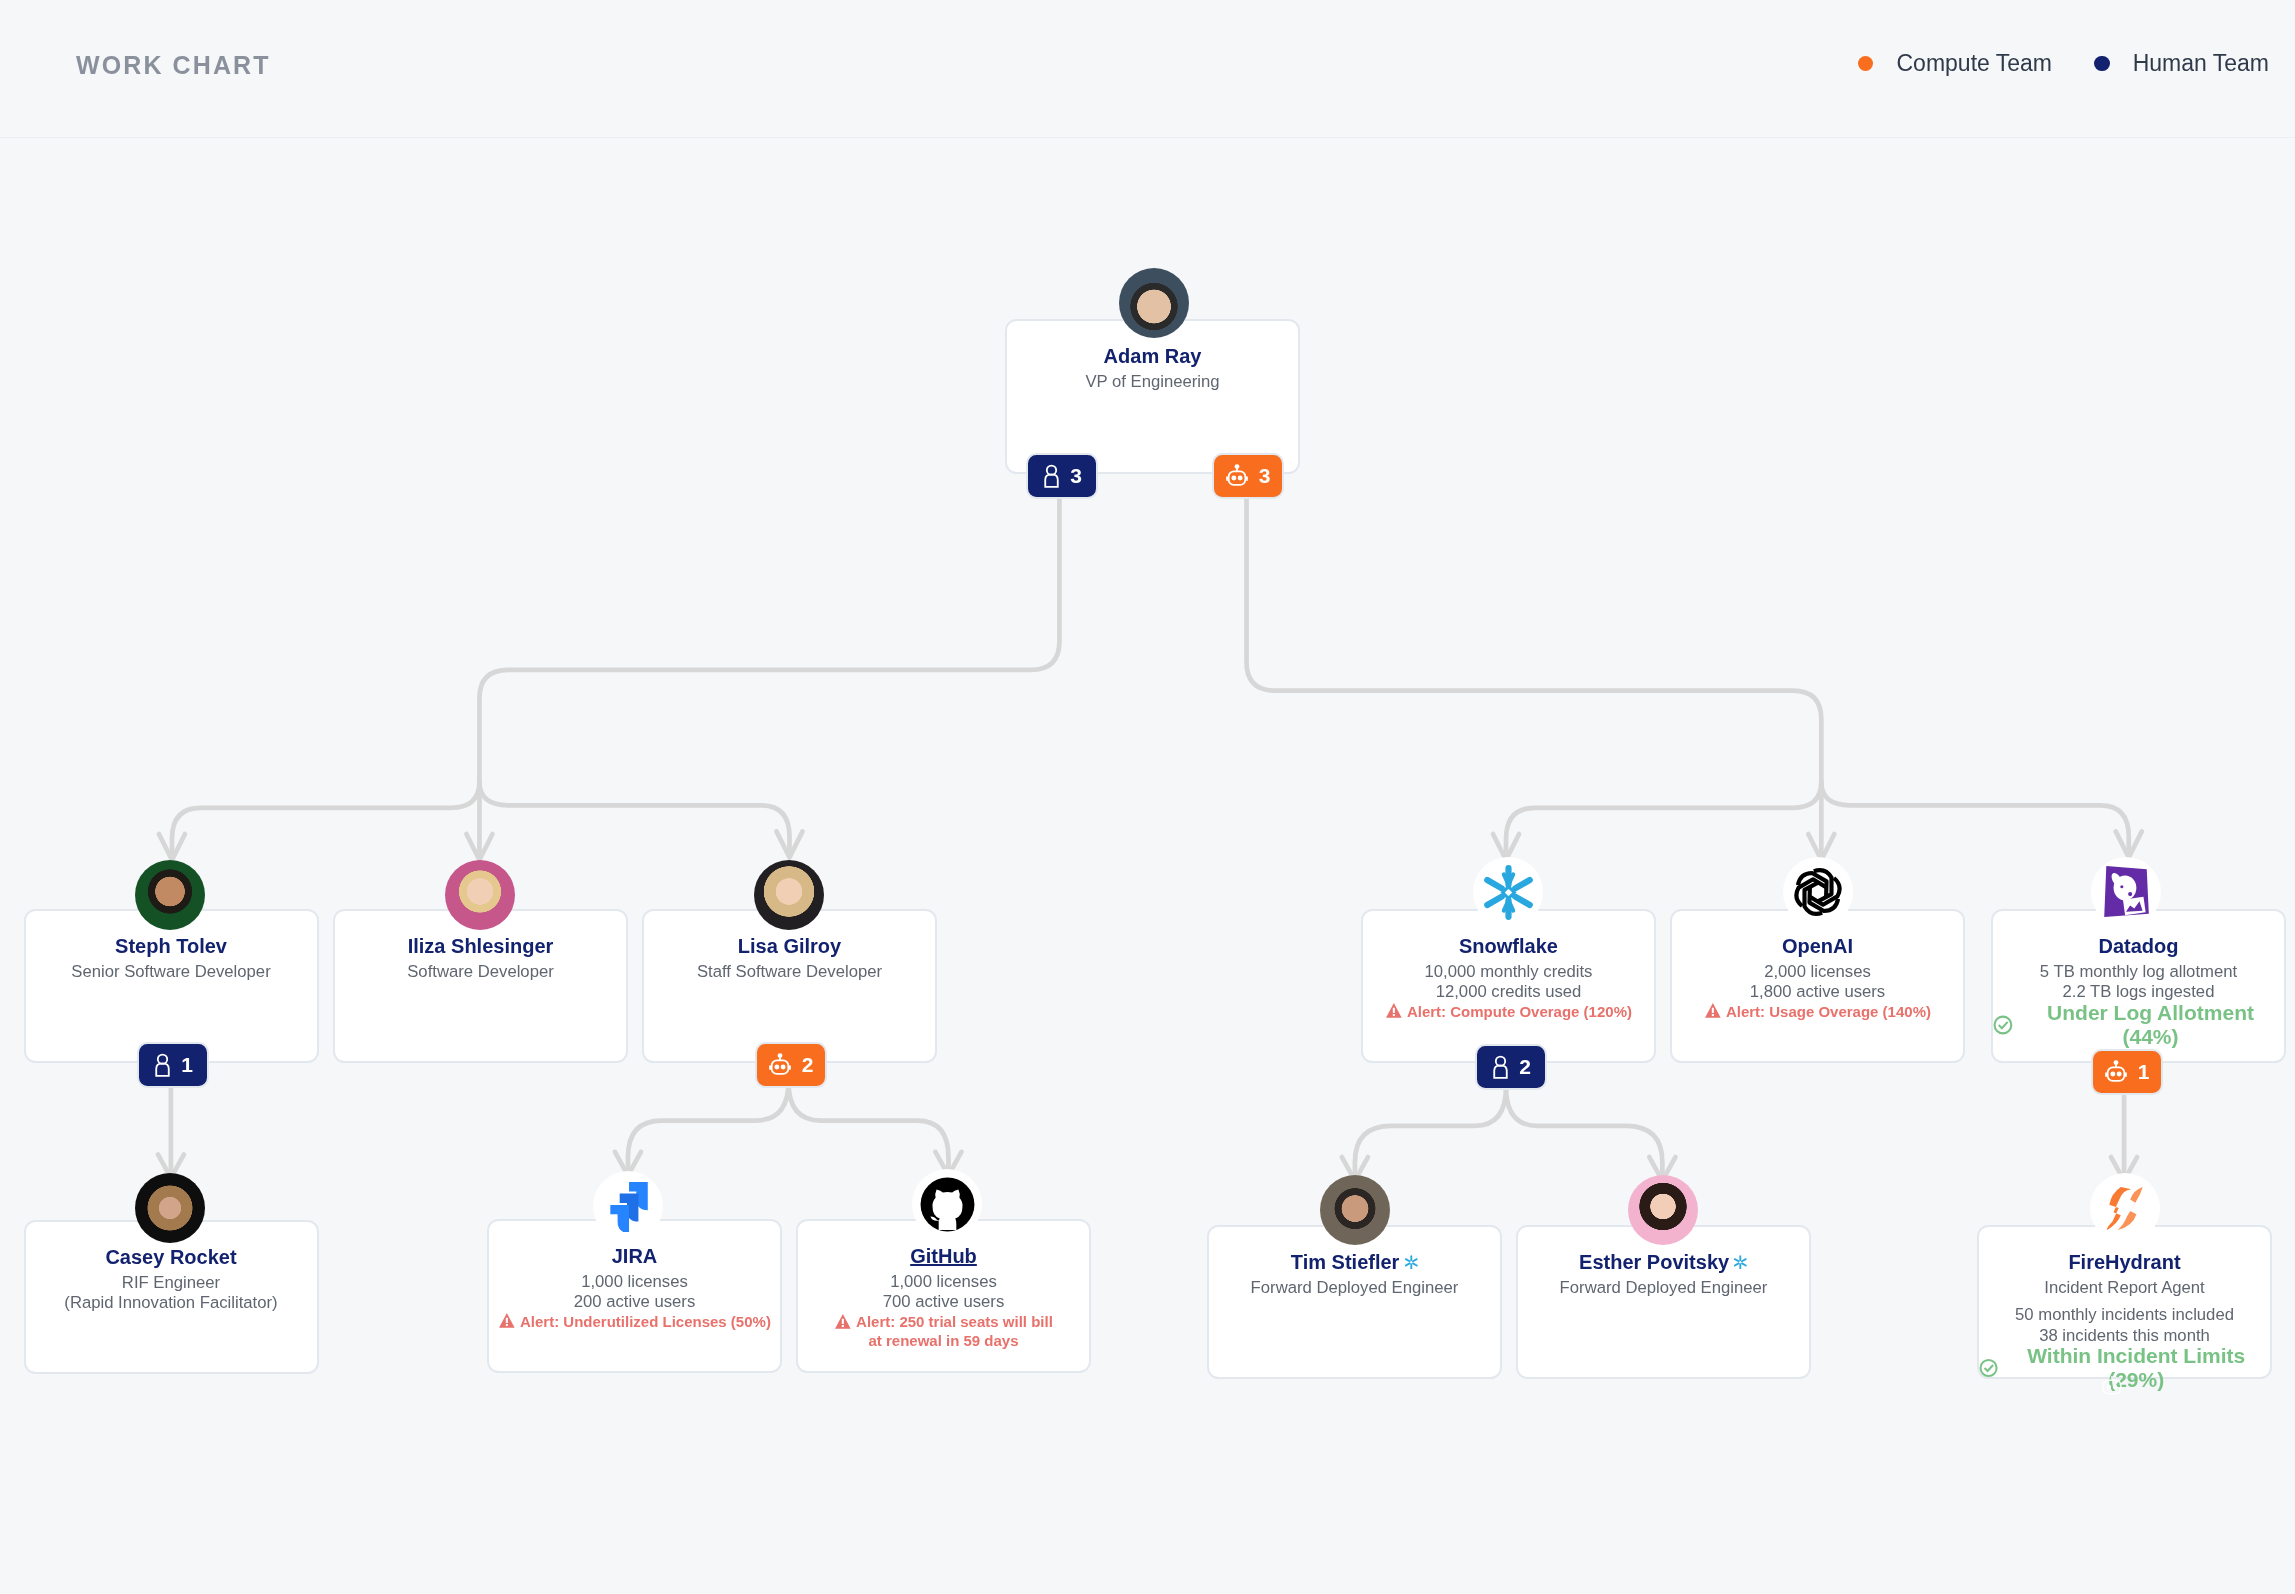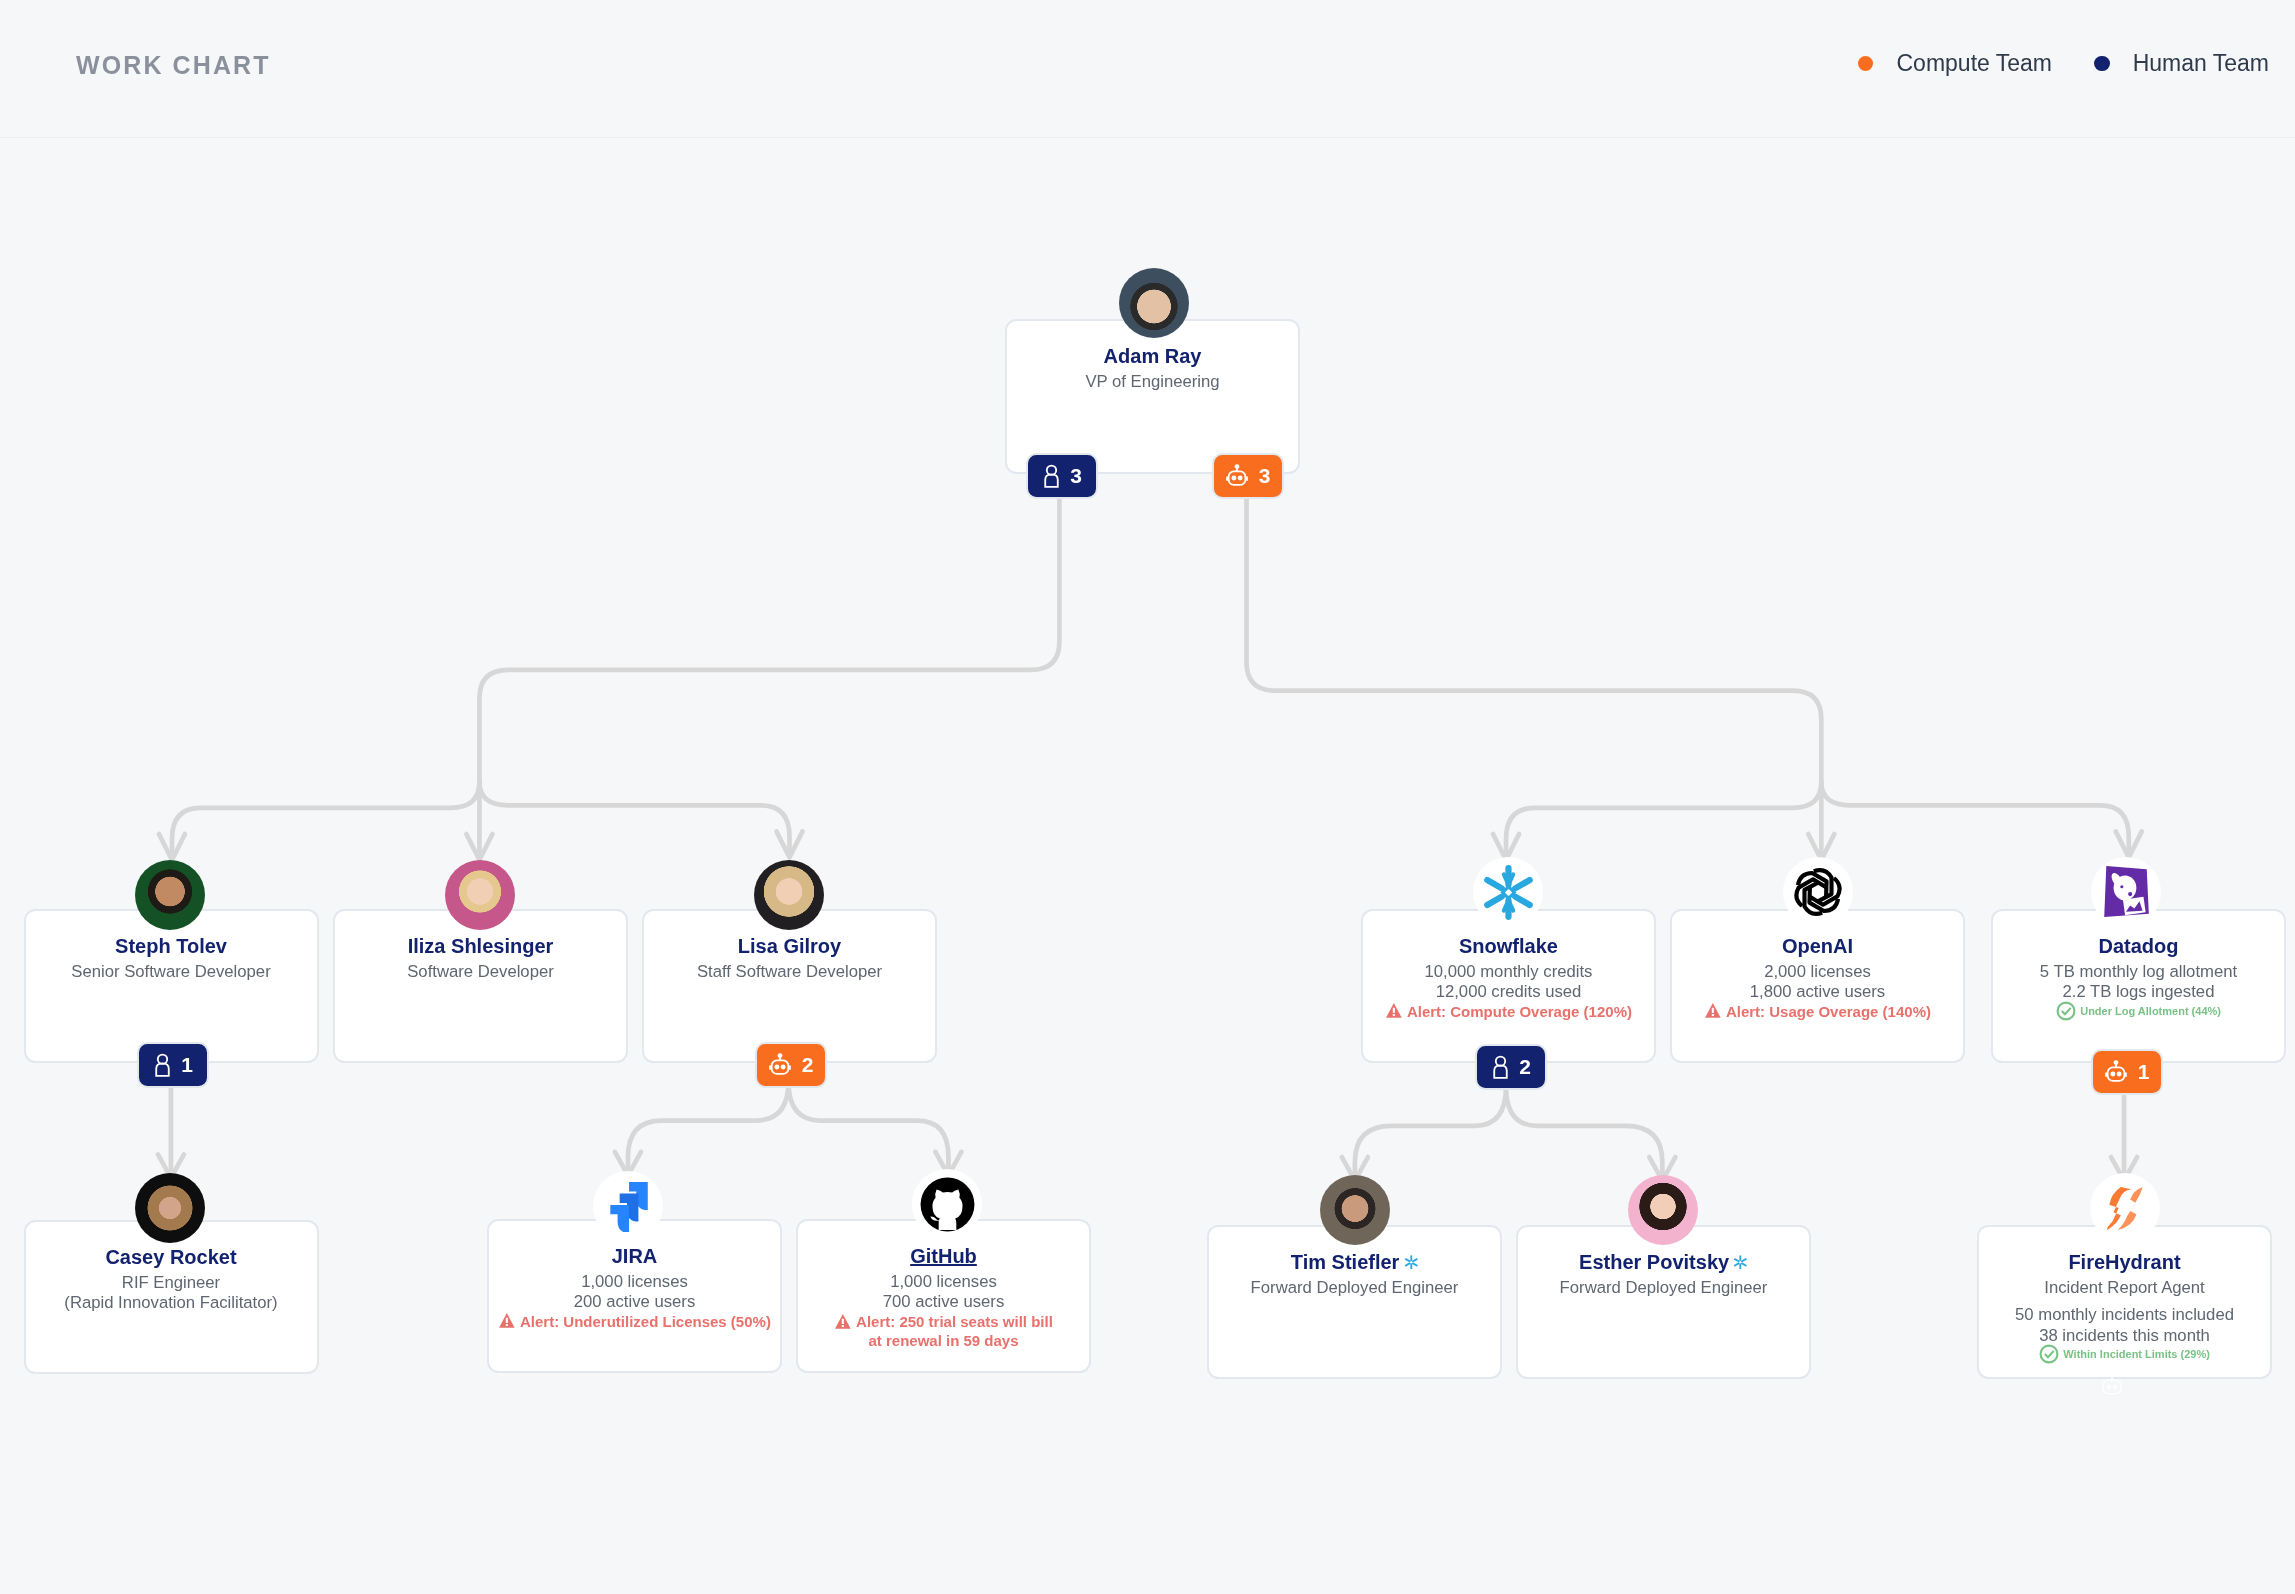--- a/index.html
+++ b/index.html
@@ -31,21 +31,21 @@
     display:flex; justify-content:center; align-items:center; gap:4.2px;
   }
   .card .role, .card .line {
     position:absolute; left:0; right:0; font-size:16.7px; color:#5f6670;
   }
   .card .alert {
     position:absolute; left:0; right:0; font-size:15px; font-weight:700; color:#e8716b;
     display:flex; justify-content:center; align-items:flex-start; gap:4.2px; line-height:19px;
   }
   .card .ok {
-    position:absolute; left:0; right:0; font-size:11px; font-weight:700; color:#79c285;
+    position:absolute; left:0; right:0; font-size:21px; font-weight:700; color:#79c285;
     display:flex; justify-content:center; align-items:center; gap:4.2px;
   }
   .avatar {
     position:absolute; width:70px; height:70px; border-radius:50%; overflow:hidden;
     background:#fff;
   }
   .logo-circle {
     position:absolute; width:70px; height:70px; border-radius:50%; background:#fff;
     display:flex; align-items:center; justify-content:center;
   }

